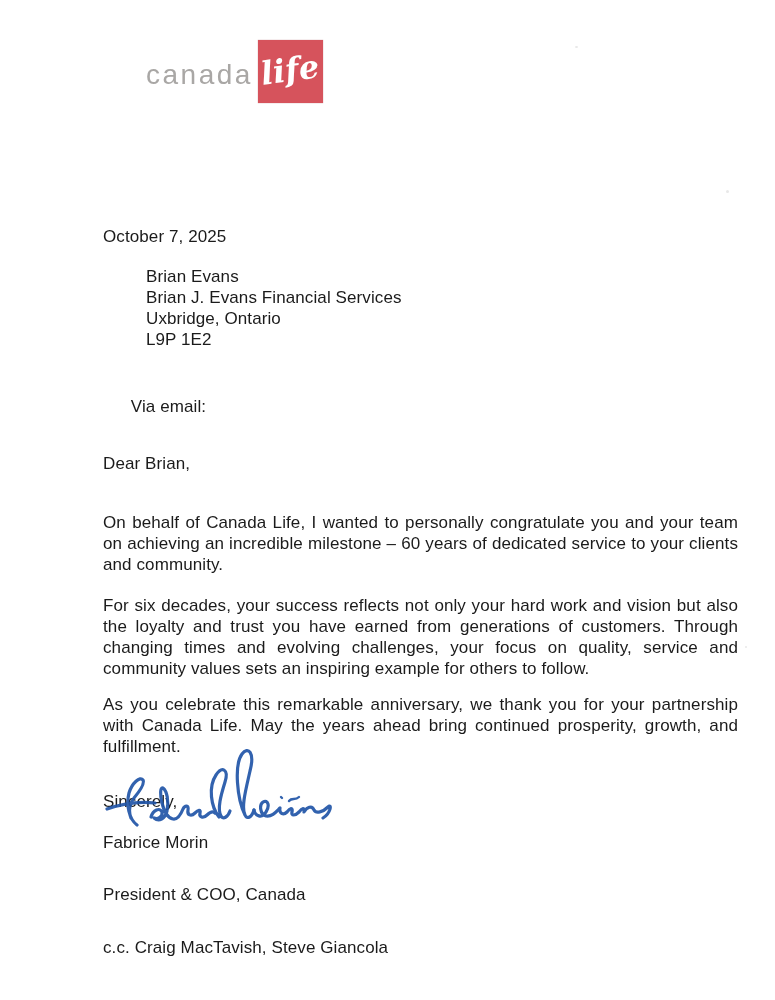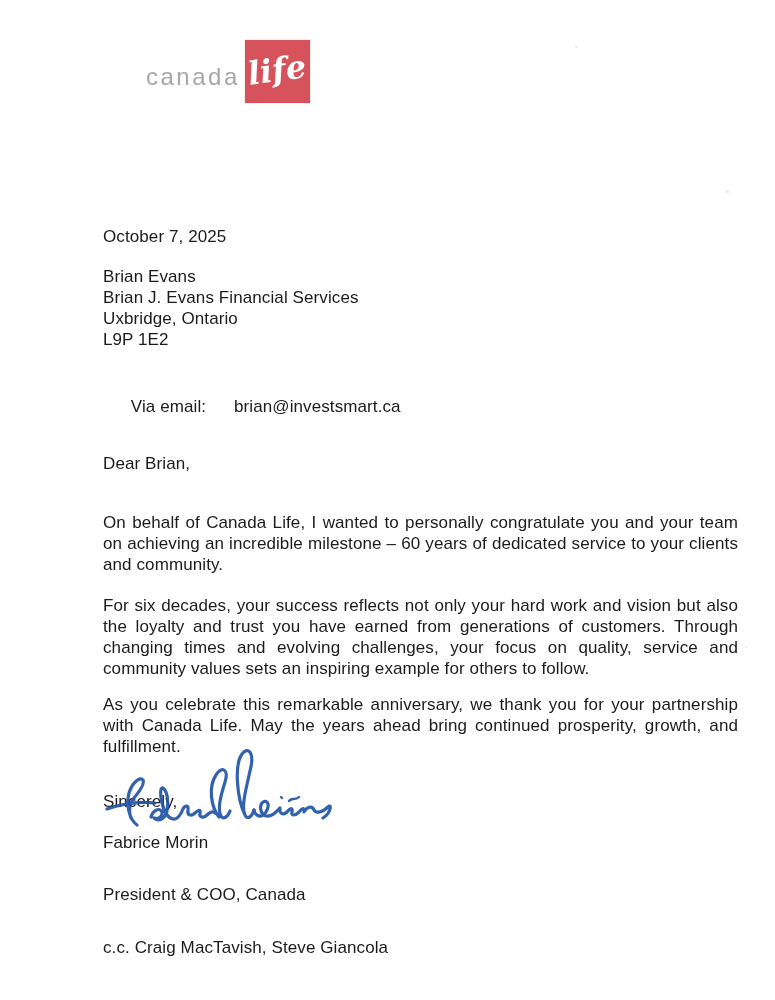--- a/index.html
+++ b/index.html
@@ -21,21 +21,21 @@
   .speck{position:absolute;background:#bdbdbd;opacity:.35;border-radius:50%;}
 
   
   .logo{
     position:absolute;
     top:40px;left:146px;
     display:flex;
     align-items:flex-end;
   }
   .brand-gray{
-    font-size:24px;
+    font-size:28px;
     font-weight:400;
     color:#a9a7a5;
     letter-spacing:2.5px;
     margin:0 5px 14px 0;
     line-height:1;
   }
   .brand-box{
     width:65px;height:63px;
     background:#d6535c;
     display:flex;align-items:center;justify-content:center;
@@ -53,21 +53,21 @@
 
   
   .abs{position:absolute;left:103px;}
   .txt{
     font-size:17px;
     line-height:21px;
     letter-spacing:.1px;
     color:#1b1b1b;
   }
   .date{top:226px;}
-  .recipient{top:266px;}
+  .recipient{top:266px;margin-left:43px;}
   .via{top:396px;display:flex;text-align:center;}
   .via-label{width:131px;flex:0 0 131px;}
   .salutation{top:453px;}
   .para{width:635px;text-align:justify;}
   .para1{top:512px;}
   .para2{top:595px;}
   .para3{top:694px;}
   .closing{top:791px;}
   .sig-svg{
     position:absolute;
@@ -98,21 +98,20 @@
 
   <div class="abs txt recipient">
     <div>Brian Evans</div>
     <div>Brian J. Evans Financial Services</div>
     <div>Uxbridge, Ontario</div>
     <div>L9P 1E2</div>
   </div>
 
   <div class="abs txt via">
     <span class="via-label">Via email:</span>
-    <span>brian@investsmart.ca</span>
   </div>
 
   <div class="abs txt salutation">Dear Brian,</div>
 
   <div class="abs txt para para1">On behalf of Canada Life, I wanted to personally congratulate you and your team on achieving an incredible milestone – 60 years of dedicated service to your clients and community.</div>
   <div class="abs txt para para3">As you celebrate this remarkable anniversary, we thank you for your partnership with Canada Life. May the years ahead bring continued prosperity, growth, and fulfillment.</div>
   <div class="abs txt para para2">For six decades, your success reflects not only your hard work and vision but also the loyalty and trust you have earned from generations of customers. Through changing times and evolving challenges, your focus on quality, service and community values sets an inspiring example for others to follow.</div>
 
   <div class="abs txt closing">Sincerely,</div>
 

